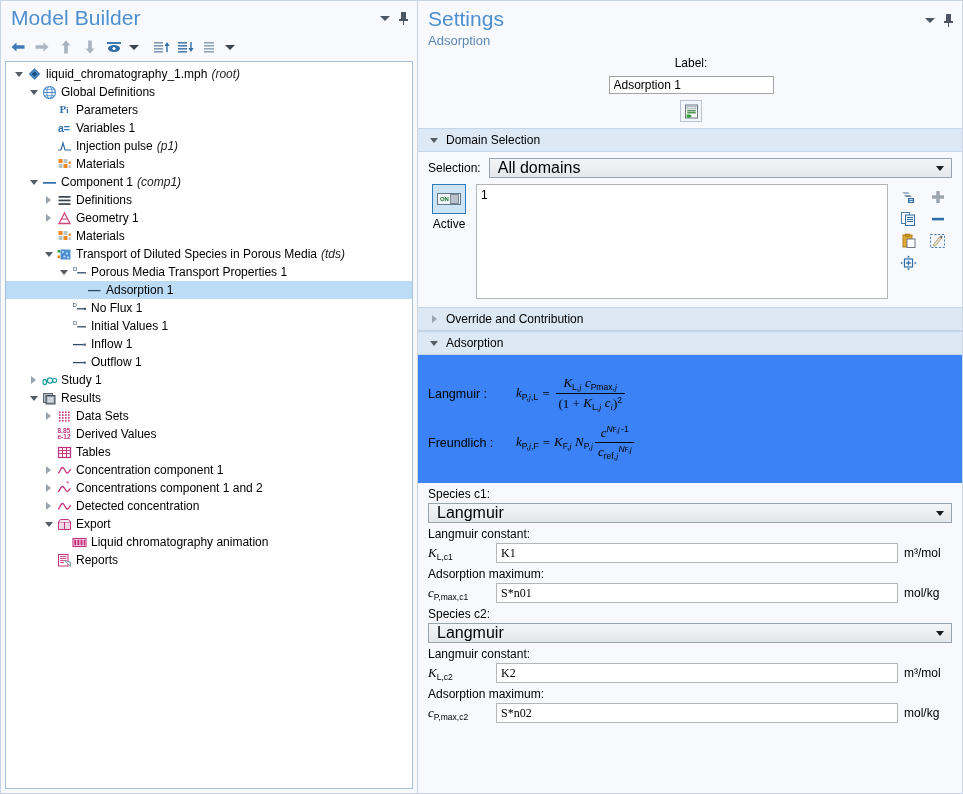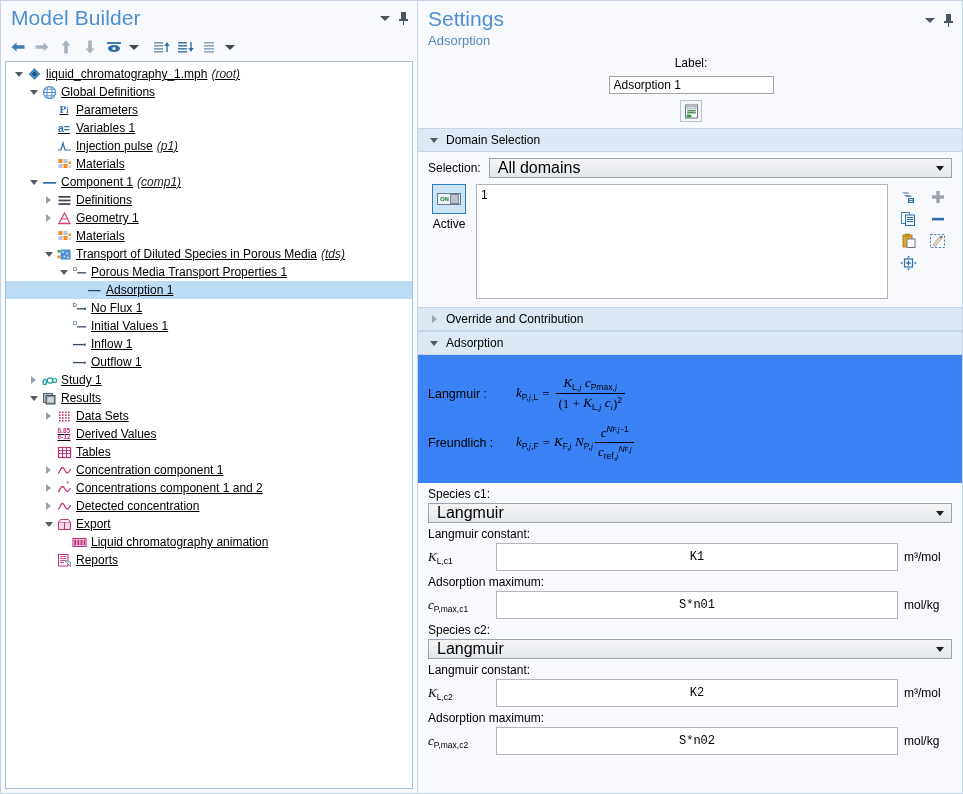--- a/index.html
+++ b/index.html
@@ -89,21 +89,20 @@
   .tree-wrap {
     flex: 1;
     margin: 2px 4px 4px 4px;
     background: #ffffff;
     border: 1px solid #a8c0da;
     overflow: hidden;
     position: relative;
   }
   .tree {
     padding: 3px 0 0 0;
-    text-decoration: underline;
   }
   .tnode {
     height: 18px;
     display: flex;
     align-items: center;
     white-space: nowrap;
     font-size: 12px;
     line-height: 18px;
     cursor: default;
     padding-right: 4px;
@@ -364,29 +363,28 @@
     gap: 6px;
     margin-bottom: 2px;
   }
   .var-name {
     width: 62px;
     min-width: 62px;
     font-size: 12px;
   }
   .fld-input {
     flex: 1;
-    height: 28px;
+    height: 20px;
     box-sizing: border-box;
     border: 1px solid #b5b5b5;
     background: #ffffff;
-    font-family: Liberation Mono, monospace;
+    font-family: Liberation Serif, serif;
     font-size: 12px;
     padding: 1px 4px;
     outline: none;
-    text-align: center;
   }
   .unit { width: 48px; font-size: 12px; }
   .fields-area { padding: 0 10px 6px 10px; }
 </style>
 </head>
 <body>
 
 <div id="app">
 
   <div id="model-builder">

